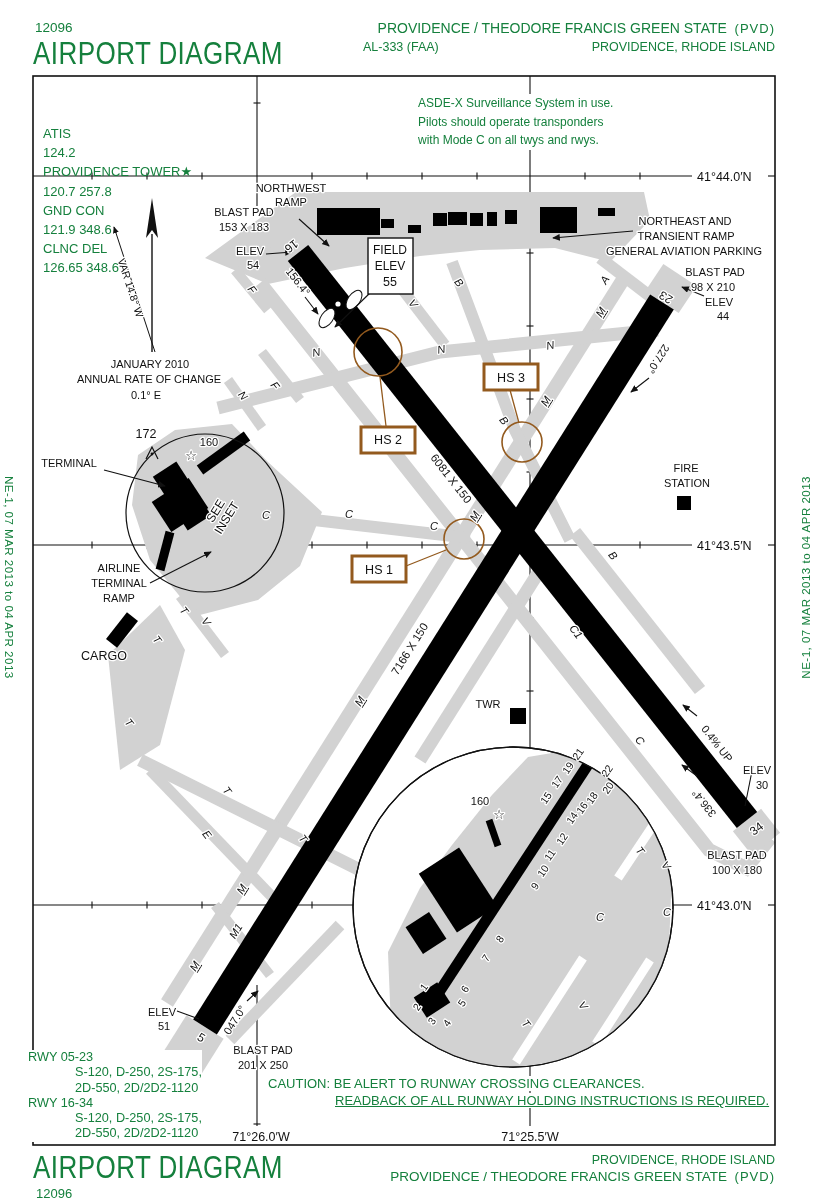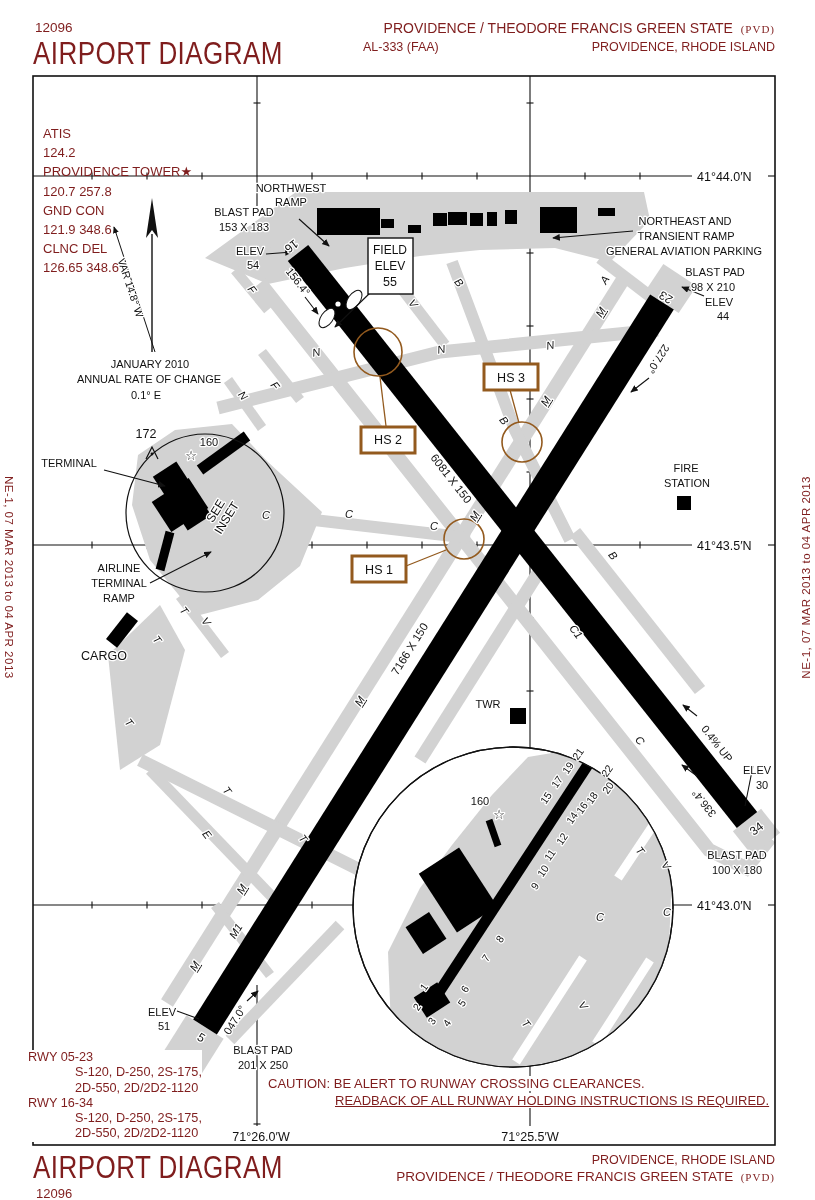--- a/index.html
+++ b/index.html
@@ -1,22 +1,22 @@
 <!DOCTYPE html>
 <html><head>
 <meta charset="utf-8">
 <style>
   html,body{margin:0;padding:0;background:#fff;}
-  .page{position:relative;width:815px;height:1200px;background:#fff;color:#7f1d1d;
+  .page{position:relative;width:815px;height:1200px;background:#fff;color:#15803d;
         font-family:"Liberation Sans",sans-serif;overflow:hidden;}
   .abs{position:absolute;}
   .big-title{font-size:31px;letter-spacing:.5px;transform:scaleX(.84);transform-origin:0 50%;white-space:nowrap;}
   .hdr-right{right:40px;top:20px;text-align:right;width:412px;}
   .hdr-line1{font-size:14px;white-space:nowrap;}
-  .code{font-family:Liberation Serif, serif;font-size:11px;letter-spacing:1px;}
+  .code{font-family:Liberation Sans, sans-serif;font-size:13px;letter-spacing:1px;}
   .hdr-line2{display:flex;justify-content:space-between;font-size:12.5px;margin-top:4px;gap:24px;}
   .comm{left:43px;top:88px;font-size:13px;line-height:19.2px;white-space:nowrap;margin-top:36px;}
   .asdex{left:418px;top:94px;font-size:12px;line-height:18.6px;background:#fff;padding-right:4px;white-space:nowrap;}
   .rwyblock{left:28px;top:1050px;font-size:12.7px;line-height:15.3px;white-space:nowrap;background:#fff;}
   .rwyblock .ind{padding-left:47px;}
   .caut1{left:268px;top:1076px;font-size:13px;background:#fff;white-space:nowrap;}
   .caut2{left:335px;top:1093px;font-size:13px;background:#fff;white-space:nowrap;text-decoration:underline;}
   .vside{position:absolute;writing-mode:vertical-rl;font-size:11.5px;letter-spacing:.5px;white-space:nowrap;}
   .vleft{left:3px;top:476px;}
   .vright{right:3px;top:476px;transform:rotate(180deg);}
@@ -51,20 +51,25 @@
     <div>124.2</div>
     <div>PROVIDENCE TOWER★</div>
     <div>120.7  257.8</div>
     <div>GND CON</div>
     <div>121.9  348.6</div>
     <div>CLNC DEL</div>
     <div>126.65  348.6</div>
   </div>
 
   
+  <div class="abs asdex">
+    <div>ASDE-X Surveillance System in use.</div>
+    <div>Pilots should operate transponders</div>
+    <div>with Mode C on all twys and rwys.</div>
+  </div>
 
   
   <svg id="map" width="815" height="1200" viewBox="0 0 815 1200">
     <defs>
       <marker id="ah" markerWidth="8" markerHeight="8" refX="6.2" refY="3" orient="auto">
           <path d="M0,0 L7,3 L0,6 Z" fill="#111"></path>
         </marker>
       <clipPath id="insetClip">
           <circle cx="513" cy="907" r="160"></circle>
         </clipPath>

